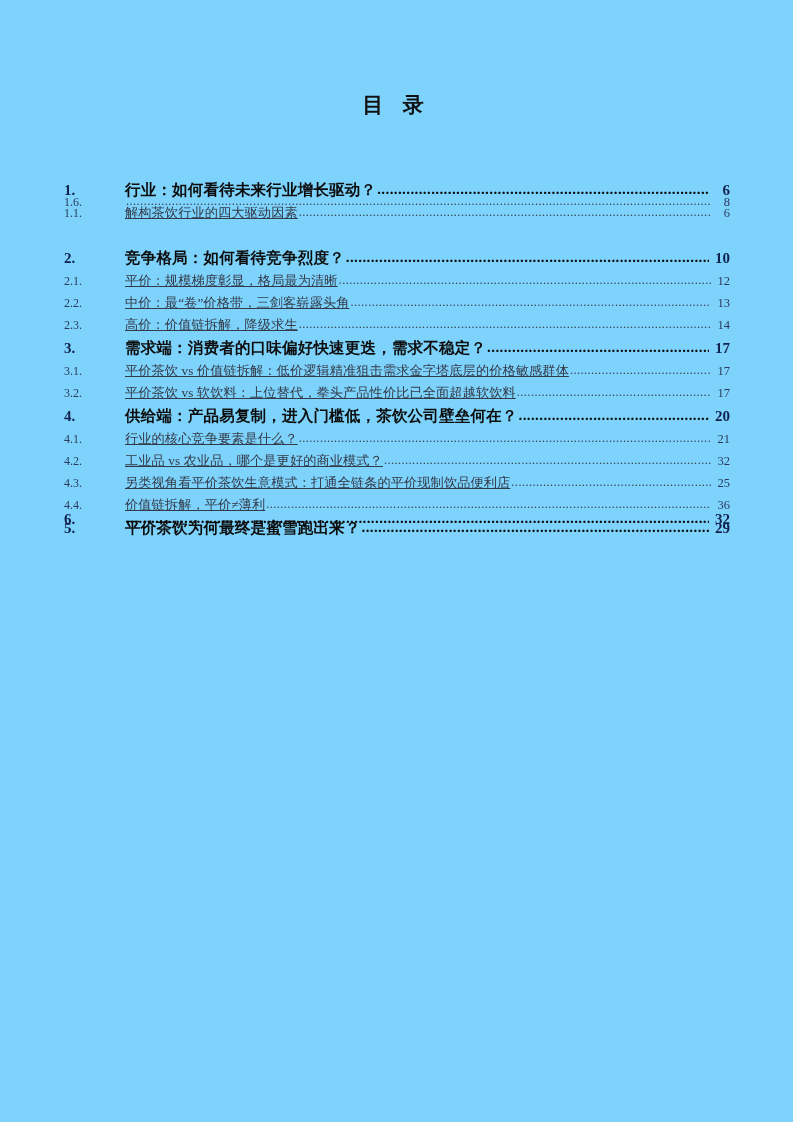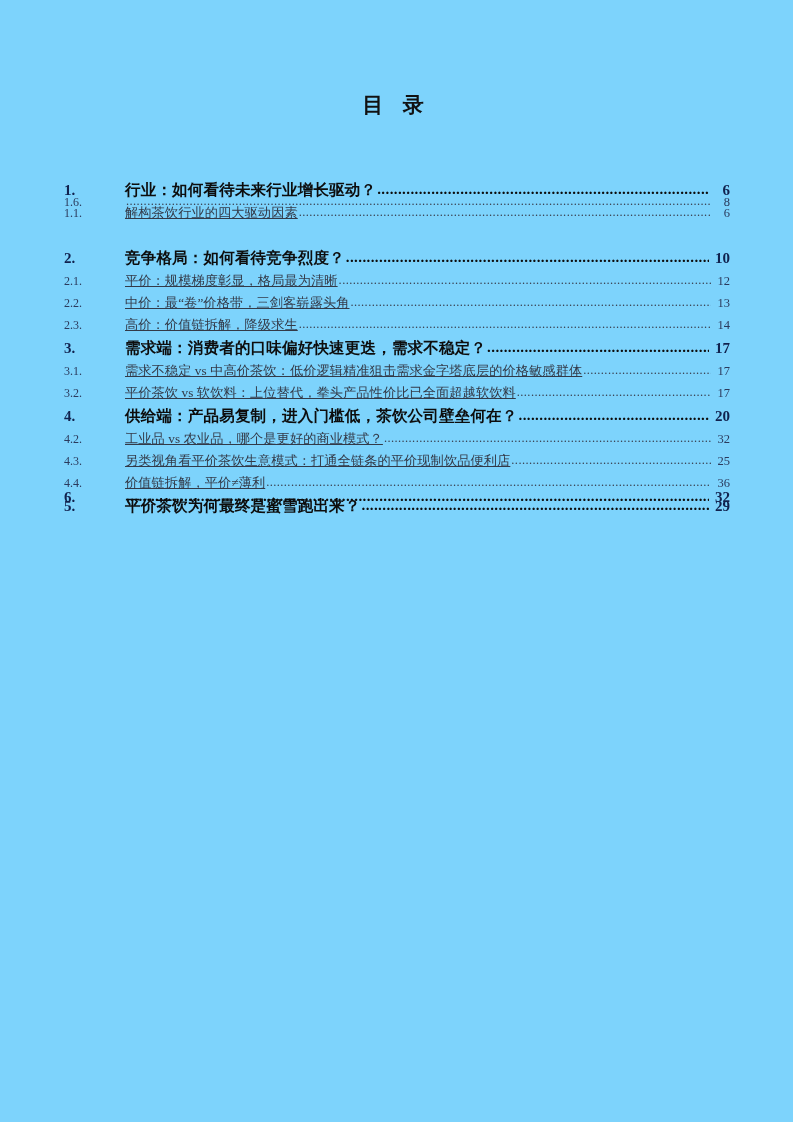--- a/index.html
+++ b/index.html
@@ -190,37 +190,43 @@
         <span class="toc-page">14</span>
       </div>
       <div class="toc-row lvl1">
         <span class="toc-num">3.</span>
         <span class="toc-label">需求端：消费者的口味偏好快速更迭，需求不稳定？</span>
         <span class="toc-leader"></span>
         <span class="toc-page">17</span>
       </div>
       <div class="toc-row lvl2">
         <span class="toc-num">3.1.</span>
-        <span class="toc-label">需求不稳定 vs 中高价茶饮：低价逻辑精准狙击需求金字塔底层的价格敏感群体</span>
+        <span class="toc-label">平价茶饮 vs 价值链拆解：低价逻辑精准狙击需求金字塔底层的价格敏感群体</span>
         <span class="toc-leader"></span>
         <span class="toc-page">17</span>
       </div>
       <div class="toc-row lvl2">
         <span class="toc-num">3.2.</span>
         <span class="toc-label">平价茶饮 vs 软饮料：上位替代，拳头产品性价比已全面超越软饮料</span>
         <span class="toc-leader"></span>
         <span class="toc-page">17</span>
       </div>
       <div class="toc-row lvl1">
         <span class="toc-num">4.</span>
         <span class="toc-label">供给端：产品易复制，进入门槛低，茶饮公司壁垒何在？</span>
         <span class="toc-leader"></span>
         <span class="toc-page">20</span>
       </div>
       <div class="toc-row lvl2">
+        <span class="toc-num">4.1.</span>
+        <span class="toc-label">行业的核心竞争要素是什么？</span>
+        <span class="toc-leader"></span>
+        <span class="toc-page">21</span>
+      </div>
+      <div class="toc-row lvl2">
         <span class="toc-num">4.2.</span>
         <span class="toc-label">工业品 vs 农业品，哪个是更好的商业模式？</span>
         <span class="toc-leader"></span>
         <span class="toc-page">32</span>
       </div>
       <div class="toc-row lvl2">
         <span class="toc-num">4.3.</span>
         <span class="toc-label">另类视角看平价茶饮生意模式：打通全链条的平价现制饮品便利店</span>
         <span class="toc-leader"></span>
         <span class="toc-page">25</span>

